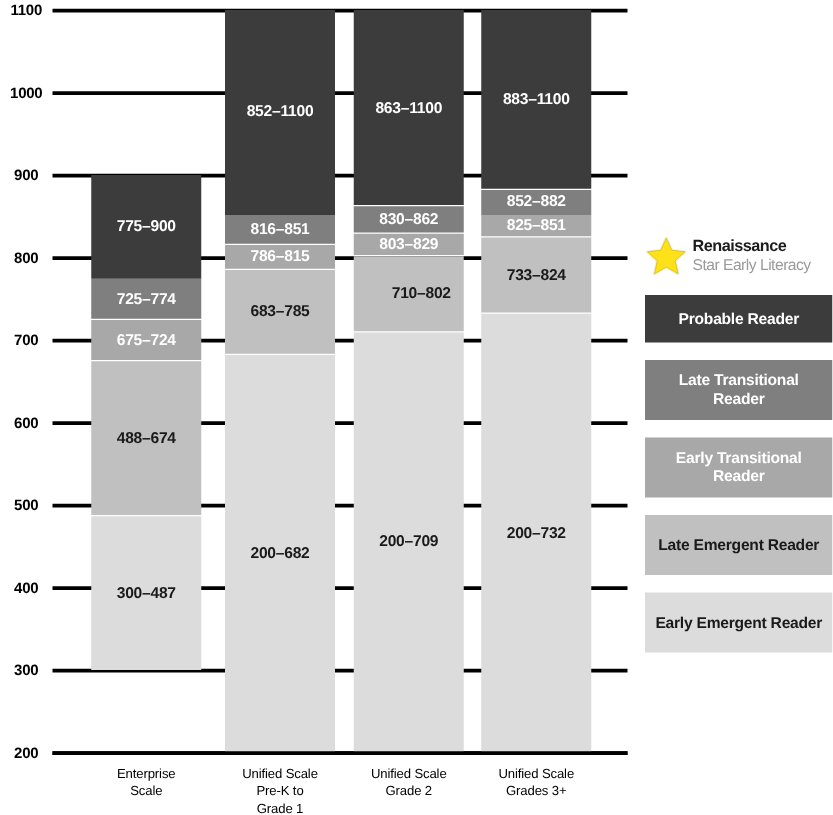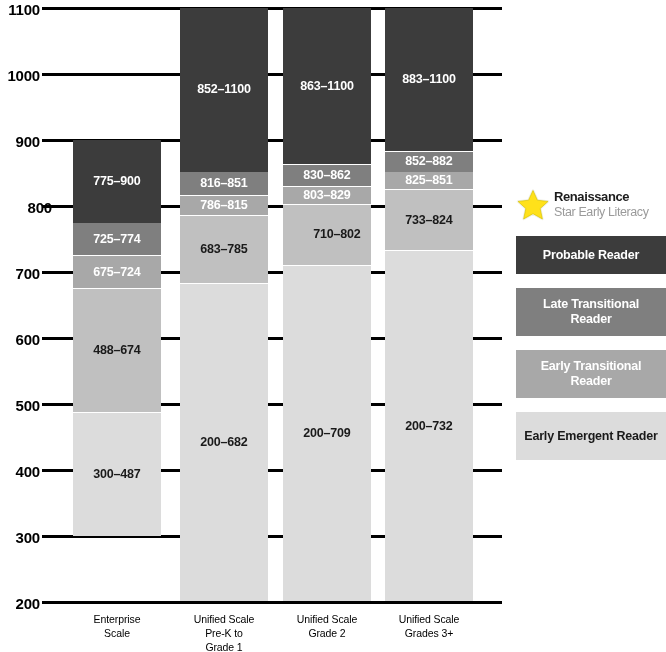--- a/index.html
+++ b/index.html
@@ -37,22 +37,22 @@
     left: 42px;
     width: 460px;
     height: 3px;
     background: #000000;
   }
 
   .ytick-label {
     position: absolute;
     right: 0;
     width: 38px;
-    text-align: right;
-    font-size: 15px;
+    text-align: center;
+    font-size: 12px;
     font-weight: bold;
     color: #000000;
     letter-spacing: -0.2px;
   }
   .ytick-wrap {
     position: absolute;
     left: 0;
     width: 40px;
     height: 14px;
   }
@@ -185,21 +185,21 @@
         </div>
         <div class="ytick-wrap" style="top: 397px;">
           <div class="ytick-label">500</div>
         </div>
         <div class="ytick-wrap" style="top: 331px;">
           <div class="ytick-label">600</div>
         </div>
         <div class="ytick-wrap" style="top: 265px;">
           <div class="ytick-label">700</div>
         </div>
-        <div class="ytick-wrap" style="top: 199px; padding-left: 12px;">
+        <div class="ytick-wrap" style="top: 199px;">
           <div class="ytick-label">800</div>
         </div>
         <div class="ytick-wrap" style="top: 133px;">
           <div class="ytick-label">900</div>
         </div>
         <div class="ytick-wrap" style="top: 67px;">
           <div class="ytick-label">1000</div>
         </div>
         <div class="ytick-wrap" style="top: 1px;">
           <div class="ytick-label">1100</div>
@@ -306,17 +306,18 @@
       </svg>
       <div class="brand-text">
         <div class="brand-name">Renaissance</div>
         <div class="brand-sub">Star Early Literacy</div>
       </div>
     </div>
     <div id="legend-items">
         <div class="legend-item" style="height: 38px; background: rgb(60, 60, 60); color: rgb(255, 255, 255);">Probable Reader</div>
         <div class="legend-item" style="height: 48px; background: rgb(127, 127, 127); color: rgb(255, 255, 255);">Late Transitional Reader</div>
         <div class="legend-item" style="height: 48px; background: rgb(168, 168, 168); color: rgb(255, 255, 255);">Early Transitional Reader</div>
+        <div class="legend-item" style="height: 48px; background: rgb(192, 192, 192); color: rgb(26, 26, 26);">Late Emergent Reader</div>
         <div class="legend-item" style="height: 48px; background: rgb(220, 220, 220); color: rgb(26, 26, 26);">Early Emergent Reader</div>
       </div>
   </div>
 
 </div>
 
 </body></html>

